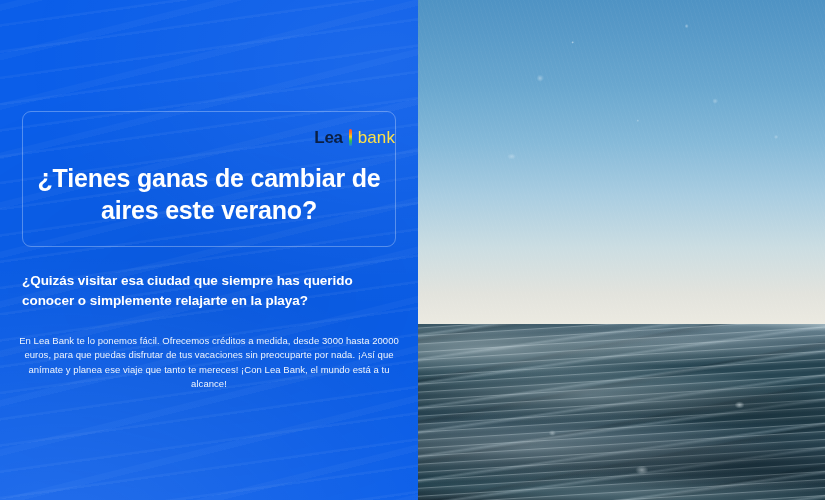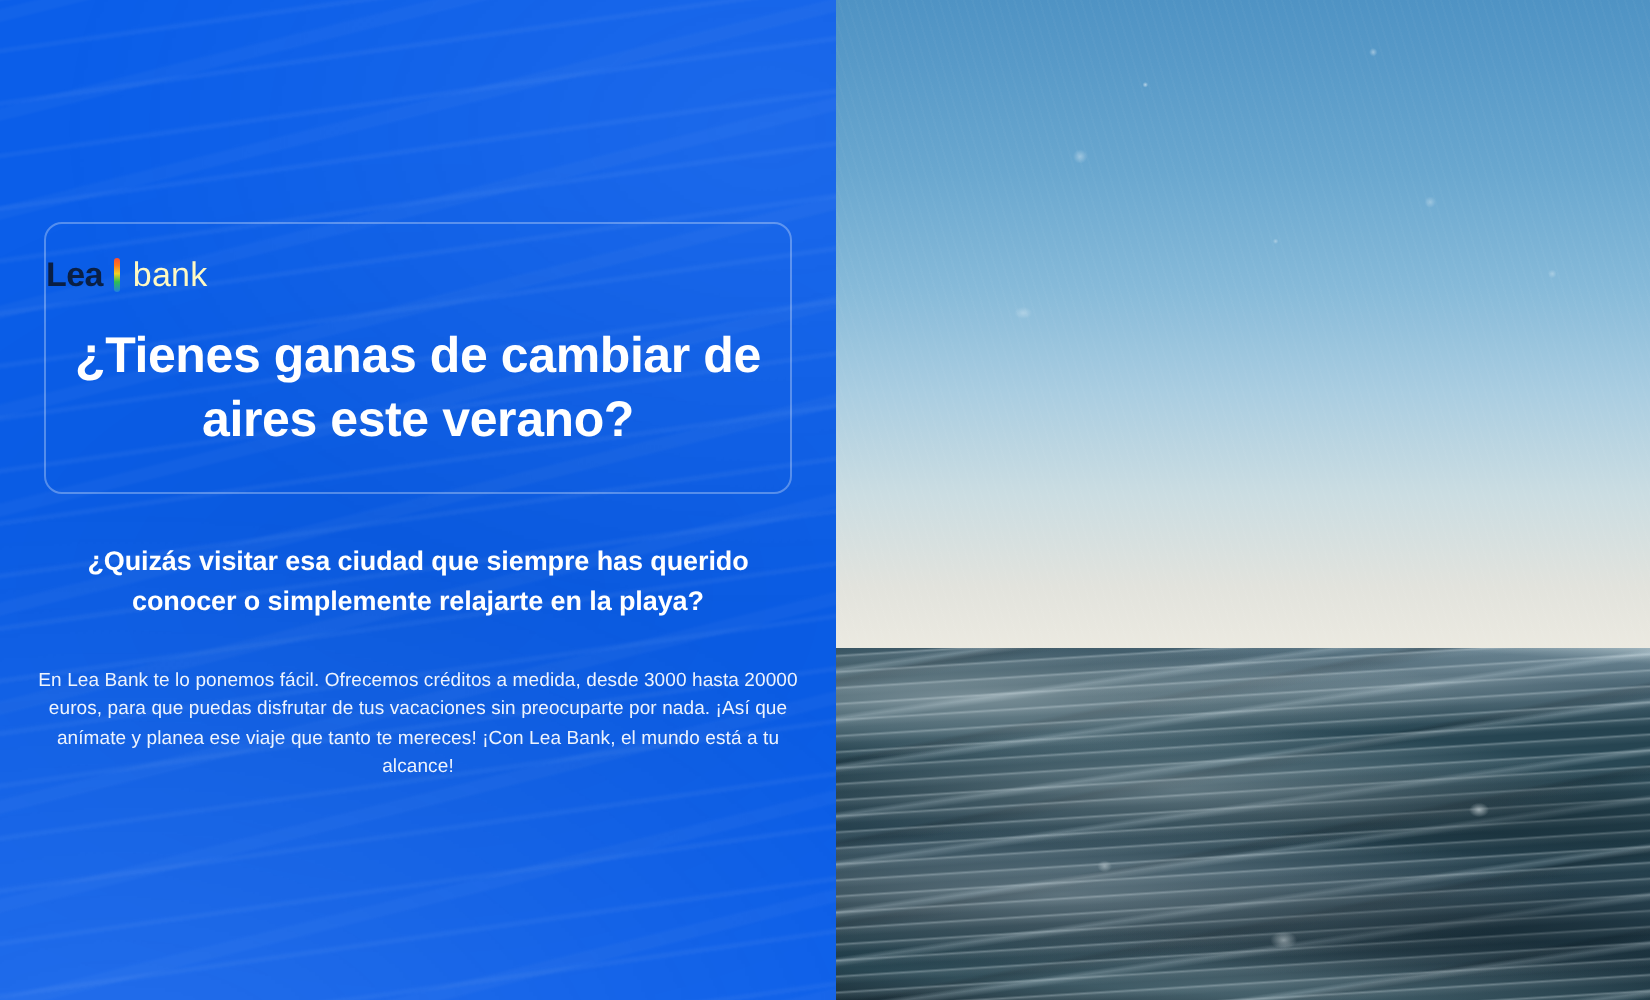--- a/index.html
+++ b/index.html
@@ -63,21 +63,21 @@
   #hero-card {
     position: absolute;
     left: 22px;
     top: 111px;
     width: 374px;
     height: 136px;
     border: 1px solid rgba(255,255,255,0.30);
     border-radius: 9px;
     display: flex;
     flex-direction: column;
-    align-items: flex-start;
+    align-items: flex-end;
     justify-content: flex-start;
     padding-top: 15px;
   }
 
   
   #brand-logo {
     display: flex;
     align-items: center;
     justify-content: center;
     gap: 6px;
@@ -99,21 +99,21 @@
       #ff4d2e 0%,
       #ff7a1a 22%,
       #f2d024 46%,
       #2fbf4e 70%,
       #1f7fe0 100%);
   }
   #brand-bank {
     font-size: 17px;
     font-weight: normal;
     letter-spacing: 0.1px;
-    color: #fef9c3;
+    color: #fde047;
     line-height: 1;
   }
 
   #hero-headline {
     color: #ffffff;
     font-size: 25px;
     font-weight: bold;
     line-height: 1.26;
     text-align: center;
     letter-spacing: -0.2px;
@@ -123,21 +123,21 @@
   
   #promo-subheadline {
     position: absolute;
     left: 22px;
     top: 271px;
     width: 374px;
     color: #ffffff;
     font-size: 13.5px;
     font-weight: bold;
     line-height: 1.45;
-    text-align: center;
+    text-align: left;
     letter-spacing: -0.05px;
   }
 
   
   #promo-body {
     position: absolute;
     left: 18px;
     top: 334px;
     width: 382px;
     color: rgba(255,255,255,0.93);

